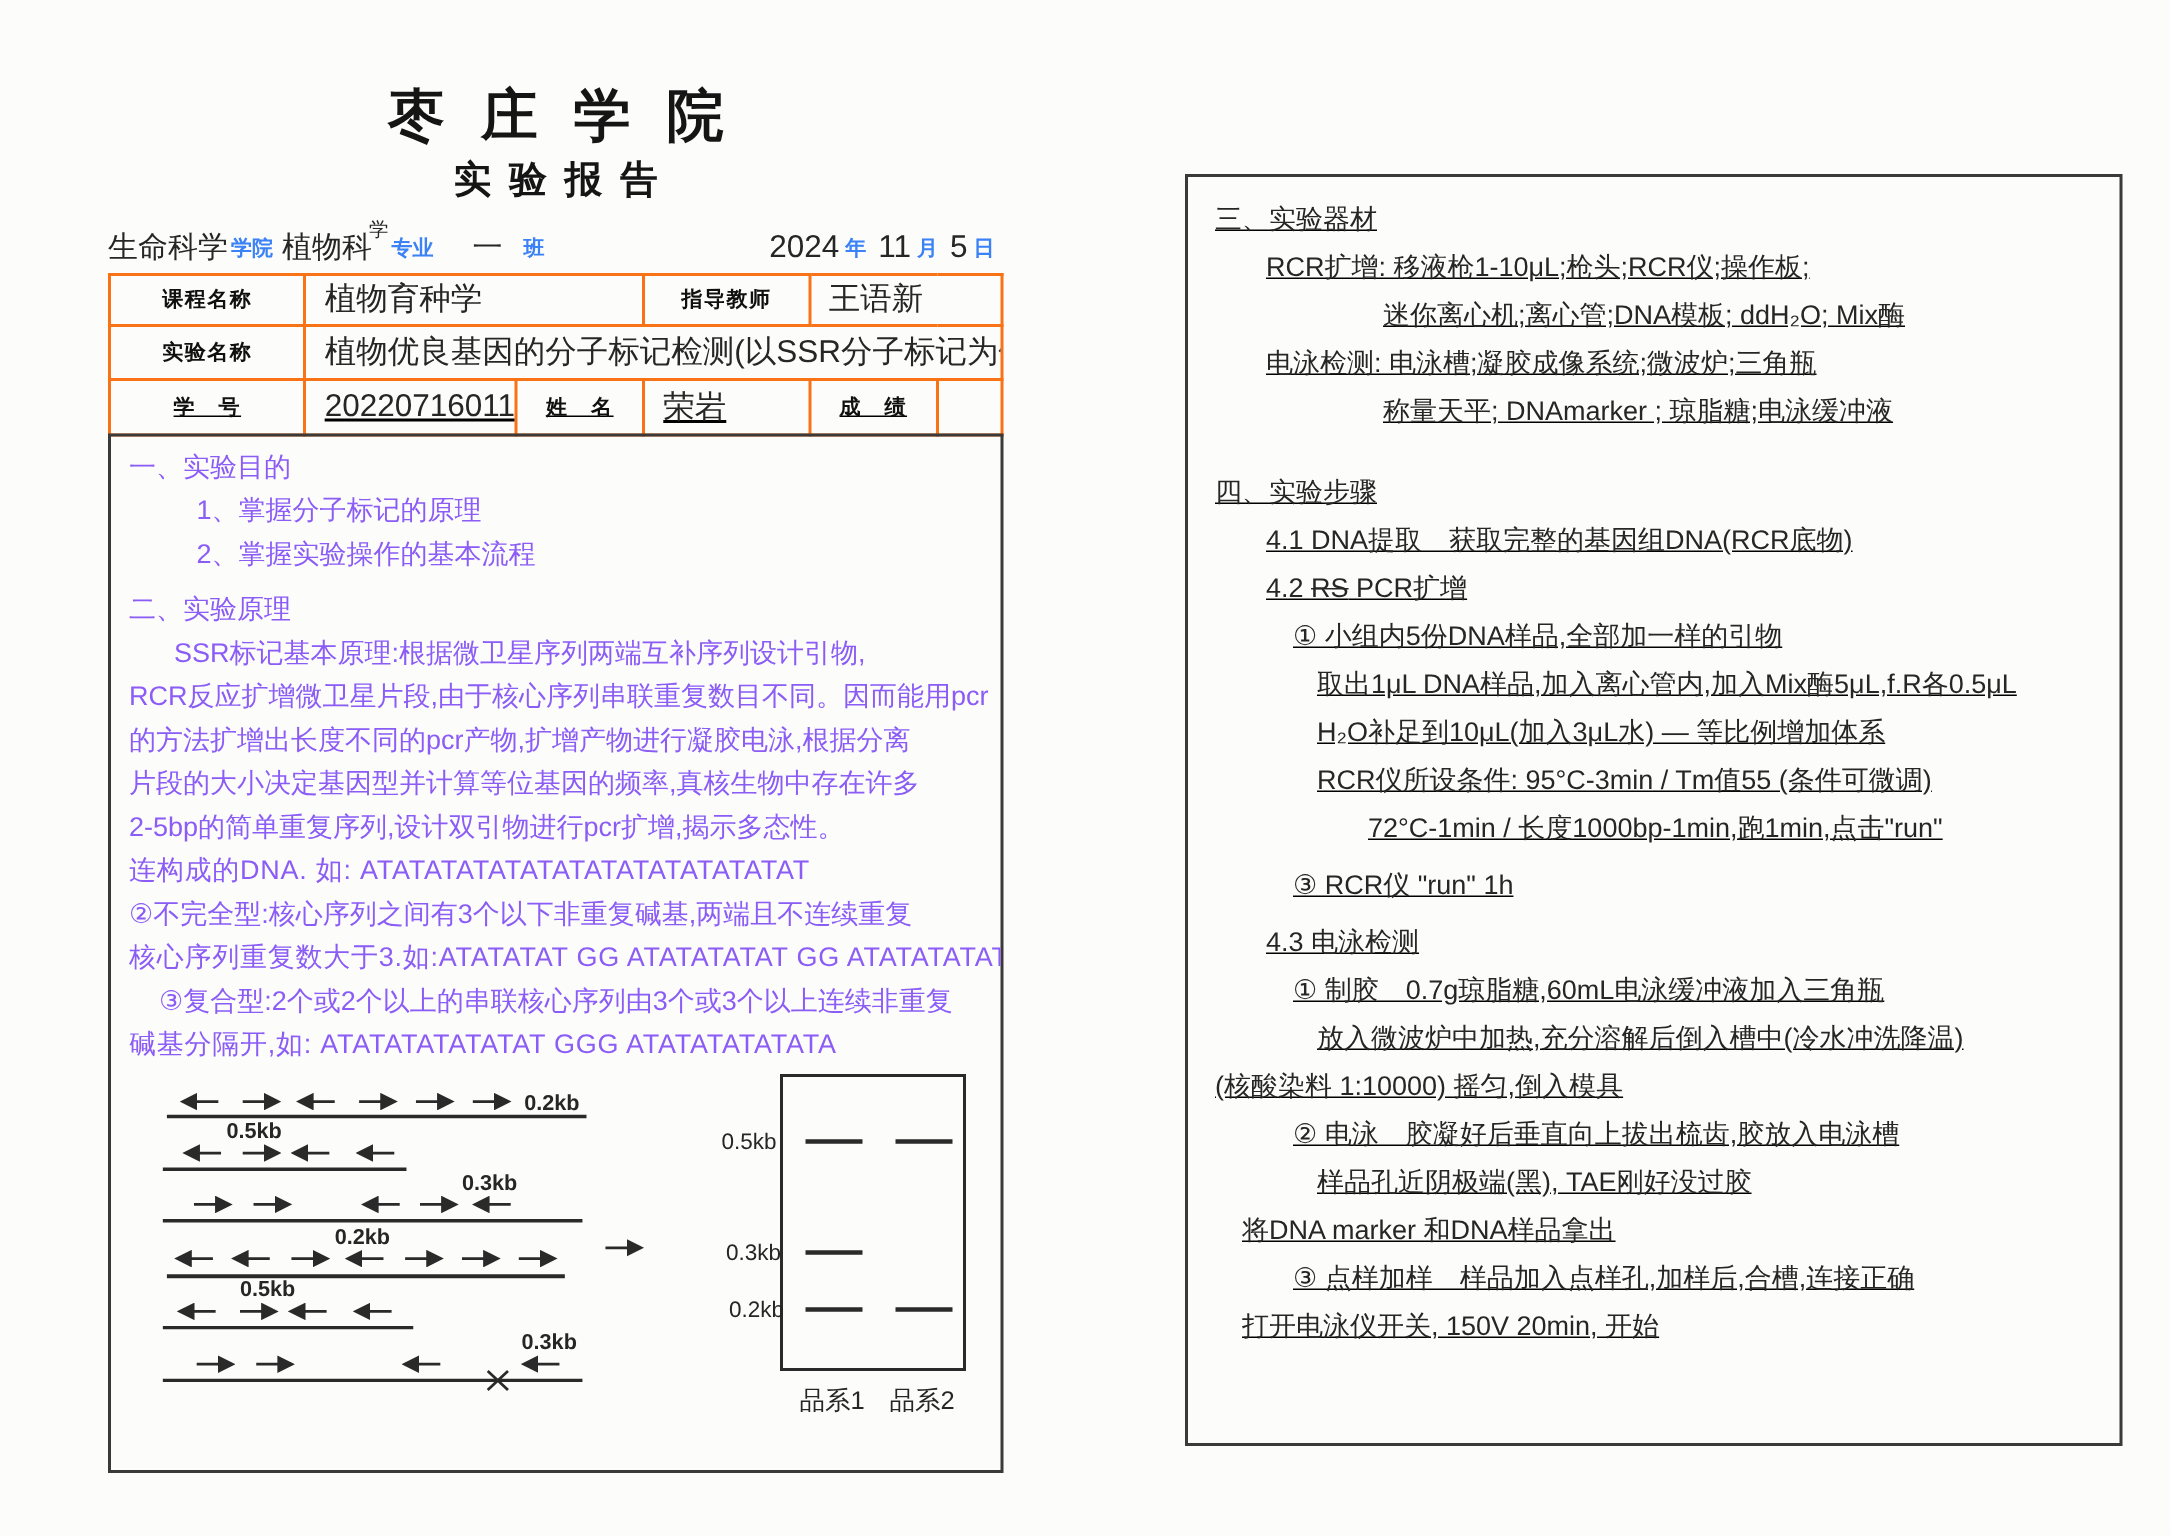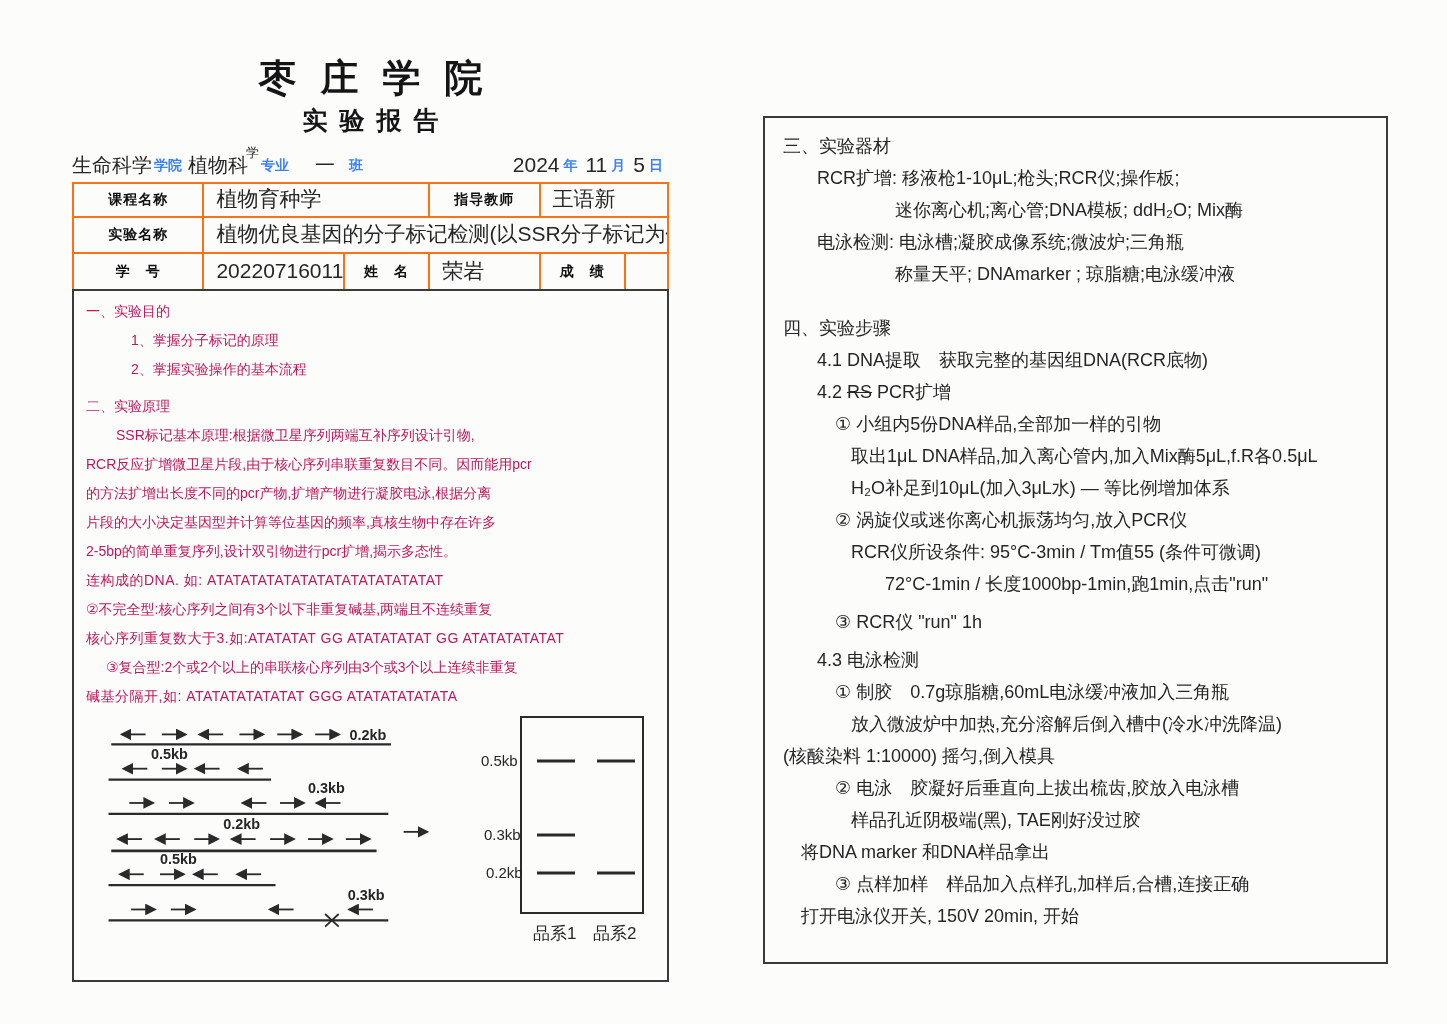--- a/index.html
+++ b/index.html
@@ -28,37 +28,37 @@
   .info-line .hand{font-size:20px;line-height:22px;}
   .info-line .printed{font-size:14px;line-height:20px;margin:0 6px 1px 2px;}
   .info-line .sup{font-size:13px;position:relative;top:-12px;margin-left:-2px;}
   .info-spacer{flex:1;}
   .info-line .date-num{font-size:21px;margin:0 2px;}
   
   .form-table{width:100%;border-collapse:collapse;margin-top:6px;table-layout:fixed;}
   .form-table td{border:2px solid #f97316;overflow:hidden;white-space:nowrap;}
   .form-table .lbl{font-size:14px;font-weight:700;text-align:center;color:#101010;letter-spacing:1px;}
   .form-table .val{font-size:21px;padding:0 6px 2px 12px;color:#262626;}
-  .r1{height:34px;} .r2{height:36px;} .r3{height:37px;}
+  .r1{height:34px;} .r2{height:36px;} .r3{height:37px;text-decoration:underline;}
   .val-big{font-size:22px;}
   
   .content-box{
     border:2px solid #3a3a3a;margin-top:-2px;height:693px;box-sizing:border-box;
     padding:6px 10px 0 12px;overflow:hidden;
   }
-  .ln{font-size:14px;line-height:29px;white-space:nowrap;color:#be185d;}
+  .ln{font-size:18px;line-height:29px;white-space:nowrap;color:#8b5cf6;}
   .pl20{padding-left:20px;} .pl30{padding-left:30px;} .pl45{padding-left:45px;}
   .mt8{margin-top:8px;}
   .seq{letter-spacing:0.5px;}
   .diagram-row{display:flex;align-items:flex-start;margin-top:2px;}
   .gel-wrap{margin-left:14px;}
   
   .page-right{
-    position:absolute;left:763px;top:116px;width:625px;height:848px;
-    border:2px solid #3a3a3a;box-sizing:border-box;padding:12px 8px 0 14px;overflow:hidden;
+    position:absolute;left:790px;top:116px;width:625px;height:848px;
+    border:2px solid #3a3a3a;box-sizing:border-box;padding:12px 8px 0 14px;overflow:hidden;text-decoration:underline;
   }
   .rln{font-size:18px;line-height:32px;white-space:nowrap;color:#262626;}
   .i0{padding-left:4px;} .i1{padding-left:38px;} .i1b{padding-left:22px;}
   .i2{padding-left:56px;} .i2b{padding-left:72px;} .i3{padding-left:106px;}
   .i4{padding-left:116px;}
   .mt22{margin-top:22px;} .mt6{margin-top:6px;}
   .struck{text-decoration:line-through;}
   svg text{fill:#262626;}
 </style>
 </head>
@@ -230,21 +230,20 @@
     <div class="rln i1">电泳检测: 电泳槽;凝胶成像系统;微波炉;三角瓶</div>
     <div class="rln i4">称量天平; DNAmarker ; 琼脂糖;电泳缓冲液</div>
     <div class="rln i0 mt22">四、实验步骤</div>
     <div class="rln i1">4.1 DNA提取　获取完整的基因组DNA(RCR底物)</div>
     <div class="rln i1">
       <span>4.2 </span><span class="struck">RS</span><span> PCR扩增</span>
     </div>
     <div class="rln i2">① 小组内5份DNA样品,全部加一样的引物</div>
     <div class="rln i2b">取出1μL DNA样品,加入离心管内,加入Mix酶5μL,f.R各0.5μL</div>
     <div class="rln i2b">H₂O补足到10μL(加入3μL水) — 等比例增加体系</div>
-    <div class="rln i2">② 涡旋仪或迷你离心机振荡均匀,放入PCR仪</div>
     <div class="rln i2b">RCR仪所设条件: 95°C-3min / Tm值55 (条件可微调)</div>
     <div class="rln i3">72°C-1min / 长度1000bp-1min,跑1min,点击"run"</div>
     <div class="rln i2 mt6">③ RCR仪 "run" 1h</div>
     <div class="rln i1 mt6">4.3 电泳检测</div>
     <div class="rln i2">① 制胶　0.7g琼脂糖,60mL电泳缓冲液加入三角瓶</div>
     <div class="rln i2b">放入微波炉中加热,充分溶解后倒入槽中(冷水冲洗降温)</div>
     <div class="rln i0">(核酸染料 1:10000) 摇匀,倒入模具</div>
     <div class="rln i2">② 电泳　胶凝好后垂直向上拔出梳齿,胶放入电泳槽</div>
     <div class="rln i2b">样品孔近阴极端(黑), TAE刚好没过胶</div>
     <div class="rln i1b">将DNA marker 和DNA样品拿出</div>

